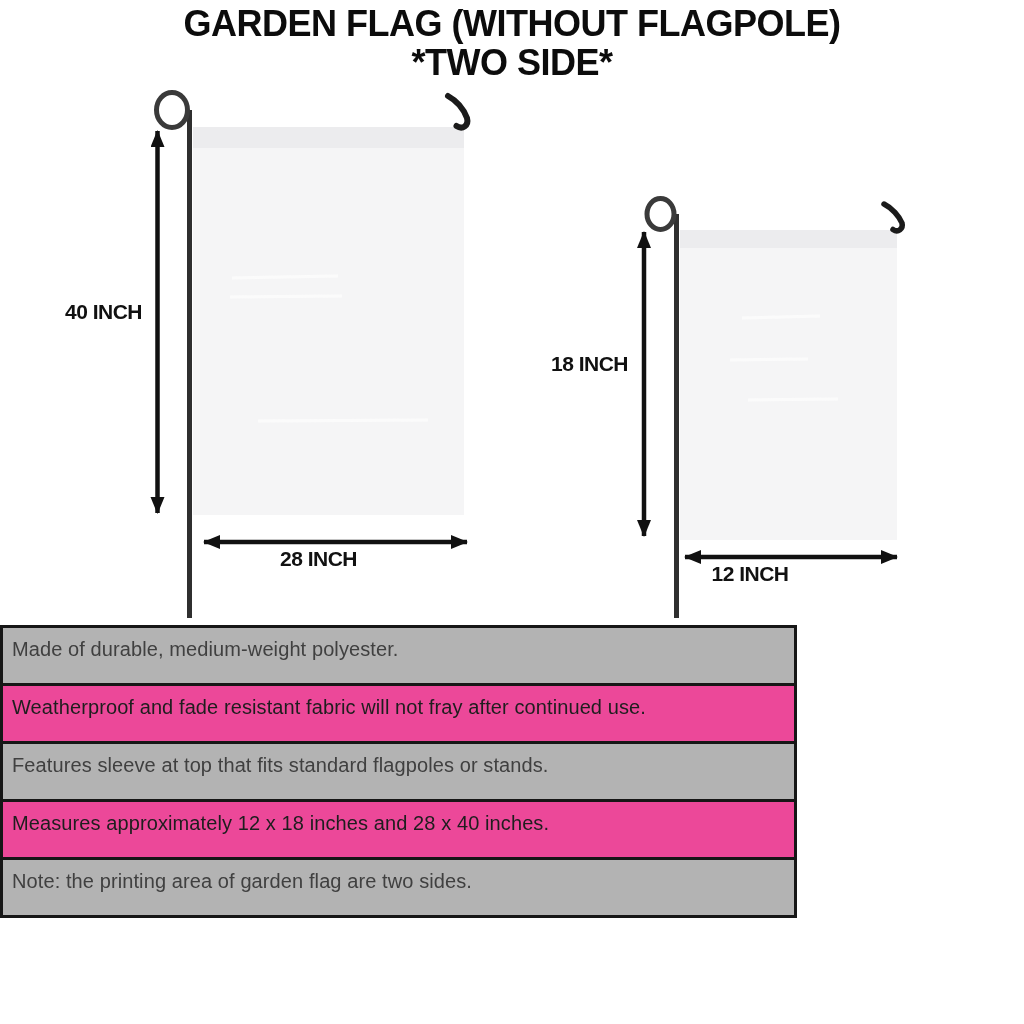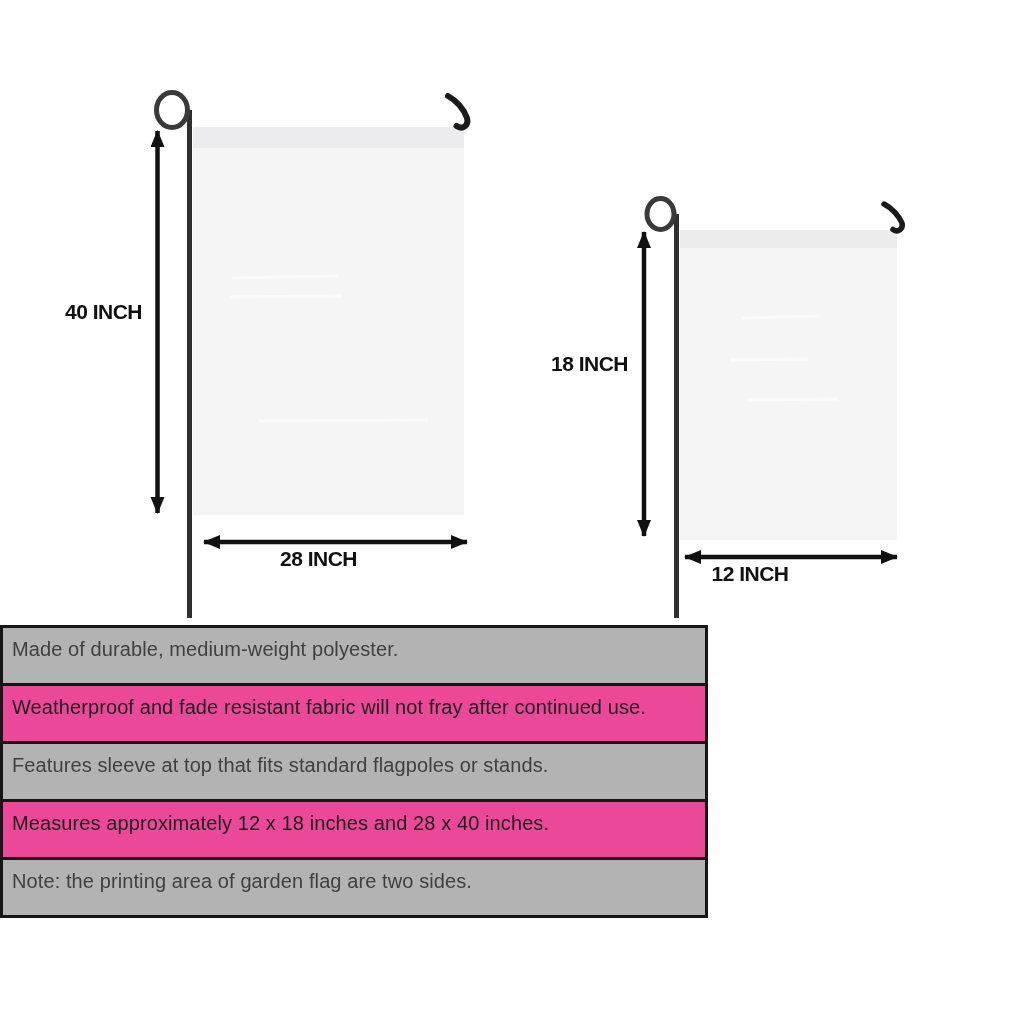--- a/index.html
+++ b/index.html
@@ -48,21 +48,21 @@
   }
   #label-40 { left: 42px;  top: 300px; width: 100px; text-align: right; }
   #label-28 { left: 280px; top: 547px; width: 100px; text-align: left; }
   #label-18 { left: 528px; top: 352px; width: 100px; text-align: right; }
   #label-12 { left: 700px; top: 562px; width: 100px; text-align: center; }
   
   .features-table {
     position: absolute;
     left: 0;
     top: 625px;
-    width: 708px;
+    width: 797px;
     height: 293px;
     box-sizing: border-box;
     border: 3px solid #161616;
     display: flex;
     flex-direction: column;
   }
   .feature-row {
     flex: 1 1 0;
     box-sizing: border-box;
     padding: 8px 10px 0 9px;
@@ -83,20 +83,22 @@
   .feature-row:not(:last-child) {
     border-bottom: 3px solid #161616;
   }
 </style>
 </head>
 <body>
 
 <div id="stage">
 
   <div class="title-block">
+    <div class="title-line">GARDEN FLAG (WITHOUT FLAGPOLE)</div>
+    <div class="title-line">*TWO SIDE*</div>
   </div>
 
   <svg id="diagram-svg" width="1024" height="1024" viewBox="0 0 1024 1024">
     <defs>
       <marker id="ah" markerUnits="userSpaceOnUse" markerWidth="18" markerHeight="16" refX="16" refY="7" orient="auto-start-reverse">
         <path d="M0,0 L17,7 L0,14 Z" fill="#111111"></path>
       </marker>
     </defs>
 
     <g>

